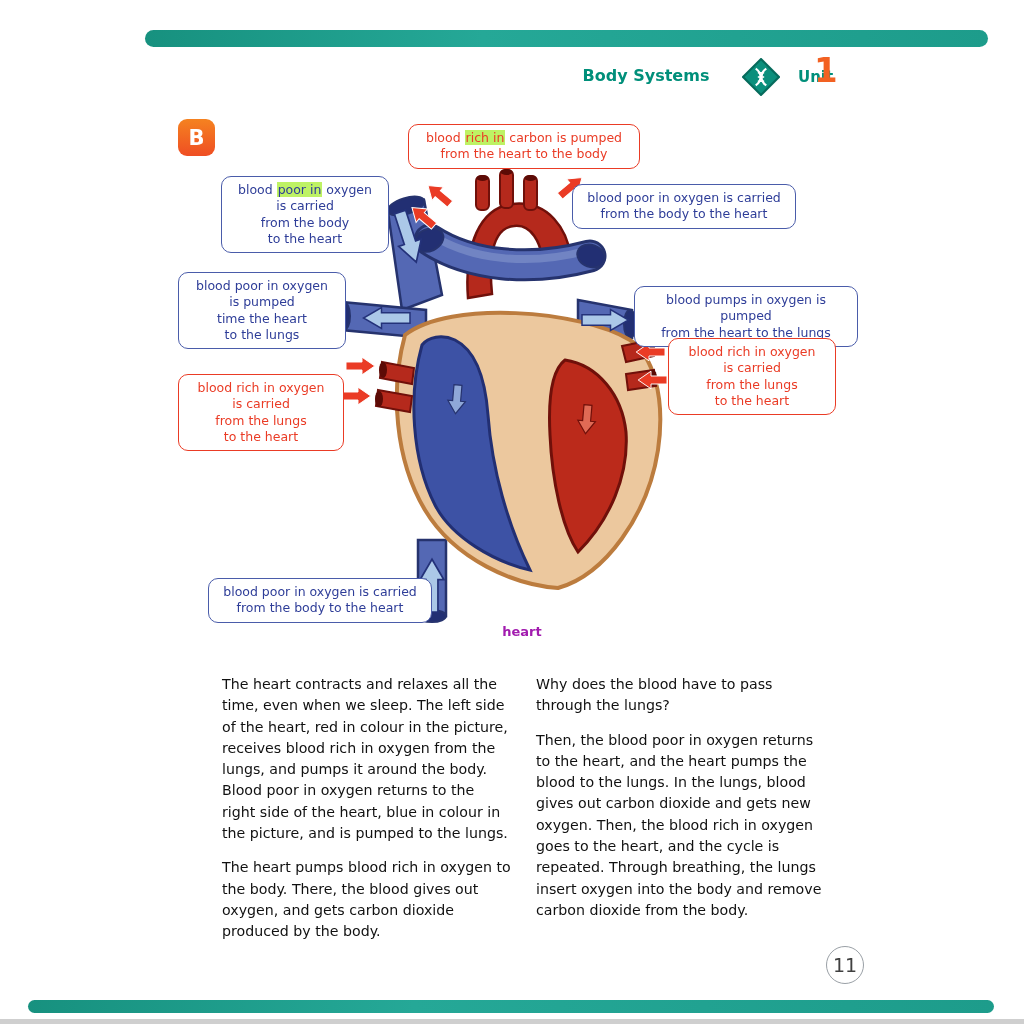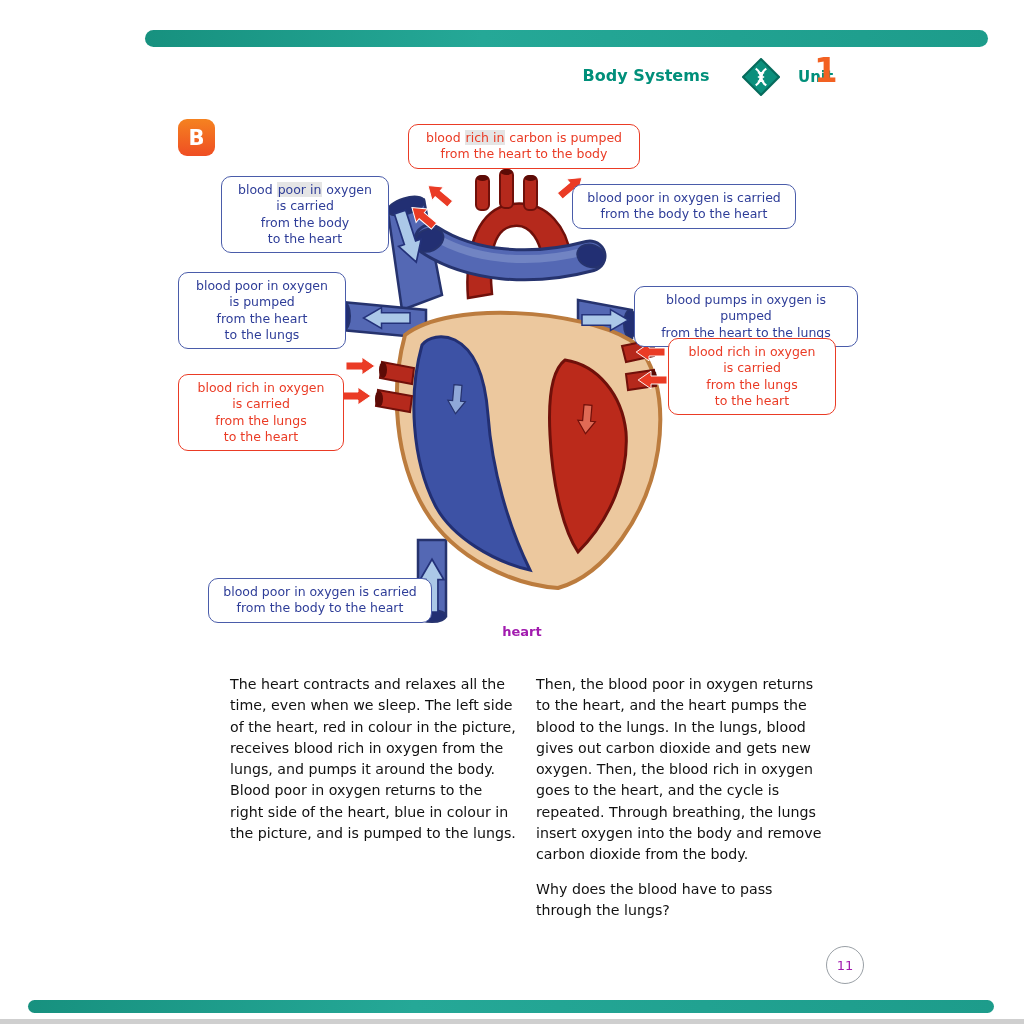--- a/index.html
+++ b/index.html
@@ -20,40 +20,40 @@
 
   
   .heart-figure{left:330px;top:160px;width:360px;height:480px;z-index:1;}
   .caption{left:478px;top:624px;width:88px;text-align:center;font-weight:bold;font-size:13px;color:#a21caf;z-index:2;}
 
   
   .callout{position:absolute;background:#ffffff;border-radius:10px;padding:5px 8px;text-align:center;
     font-size:12.5px;line-height:1.3;z-index:3;}
   .callout.blue{border:1.6px solid #4a5caa;color:#2e3d98;}
   .callout.red{border:1.6px solid #ea3b25;color:#ea3b25;}
-  .hl{background:#e5e5e5;padding:0 1px;}
+  .hl{background:#bef264;padding:0 1px;}
 
   .c-top{left:408px;top:124px;width:214px;}
   .c-left-upper{left:221px;top:176px;width:150px;}
   .c-right-upper{left:572px;top:184px;width:206px;}
   .c-left-mid{left:178px;top:272px;width:150px;}
   .c-right-mid{left:634px;top:286px;width:206px;}
   .c-right-lower{left:668px;top:338px;width:150px;}
   .c-left-lower{left:178px;top:374px;width:148px;}
   .c-bottom{left:208px;top:578px;width:206px;}
 
   
   .text-col{font-size:14.2px;line-height:1.5;color:#111111;}
   .text-col p{margin:0 0 13px 0;}
-  .col1{left:230px;top:674px;width:290px;}
+  .col1{left:222px;top:674px;width:290px;}
   .col2{left:536px;top:674px;width:294px;}
 
   
   .page-num{left:826px;top:946px;width:36px;height:36px;border:1.5px solid #9aa0a6;border-radius:50%;
-    display:flex;align-items:center;justify-content:center;font-size:13px;color:#a21caf;}
+    display:flex;align-items:center;justify-content:center;font-size:19px;color:#404040;}
   .bottom-bar{left:28px;top:1000px;width:966px;height:13px;border-radius:7px;
     background:linear-gradient(90deg,#17917f,#25a897 40%,#1d9c8b);}
   .photo-edge{left:0;top:1019px;width:1024px;height:5px;background:#cfcfcf;}
 </style>
 </head>
 <body>
 
 <div class="abs top-bar"></div>
 <div class="abs section-title">Body Systems</div>
 <div class="abs logo">
@@ -153,21 +153,21 @@
 </div>
 
 <div class="callout blue c-right-upper">
   <div>blood poor in oxygen is carried</div>
   <div>from the body to the heart</div>
 </div>
 
 <div class="callout blue c-left-mid">
   <div>blood poor in oxygen</div>
   <div>is pumped</div>
-  <div>from the heart</div>
+  <div>time the heart</div>
   <div>to the lungs</div>
 </div>
 
 <div class="callout blue c-right-mid">
   <div>blood pumps in oxygen is pumped</div>
   <div>from the heart to the lungs</div>
 </div>
 
 <div class="callout red c-right-lower">
   <div>blood rich in oxygen</div>
@@ -185,21 +185,22 @@
 
 <div class="callout blue c-bottom">
   <div>blood poor in oxygen is carried</div>
   <div>from the body to the heart</div>
 </div>
 
 <div class="abs caption">heart</div>
 
 <div class="abs text-col col1">
   <p>The heart contracts and relaxes all the time, even when we sleep. The left side of the heart, red in colour in the picture, receives blood rich in oxygen from the lungs, and pumps it around the body. Blood poor in oxygen returns to the right side of the heart, blue in colour in the picture, and is pumped to the lungs.</p>
+  <p>The heart pumps blood rich in oxygen to the body. There, the blood gives out oxygen, and gets carbon dioxide produced by the body.</p>
 </div>
 <div class="abs text-col col2">
+  <p>Why does the blood have to pass through the lungs?</p>
   <p>Then, the blood poor in oxygen returns to the heart, and the heart pumps the blood to the lungs. In the lungs, blood gives out carbon dioxide and gets new oxygen. Then, the blood rich in oxygen goes to the heart, and the cycle is repeated. Through breathing, the lungs insert oxygen into the body and remove carbon dioxide from the body.</p>
-  <p>Why does the blood have to pass through the lungs?</p>
 </div>
 
 <div class="abs page-num">11</div>
 <div class="abs bottom-bar"></div>
 <div class="abs photo-edge"></div>
 
 </body></html>

